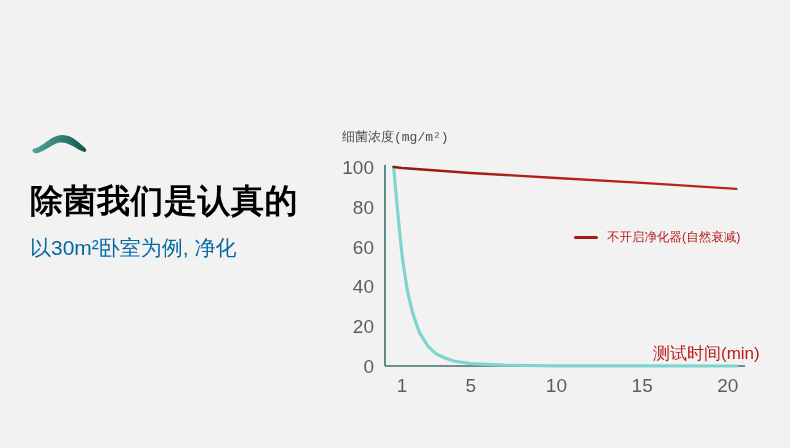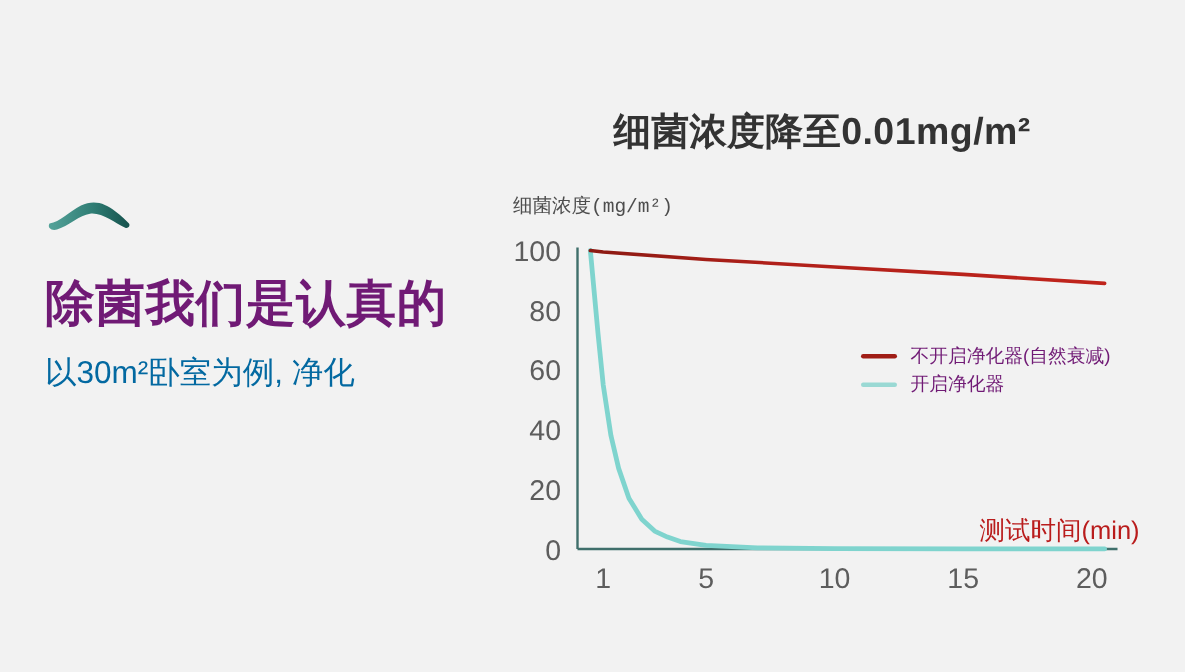--- a/index.html
+++ b/index.html
@@ -30,21 +30,21 @@
     width: 320px;
   }
   .brand-mark {
     width: 64px;
     height: 30px;
     margin-bottom: 18px;
   }
   .promo-heading {
     font-size: 33px;
     font-weight: bold;
-    color: #701a75;
+    color: #000000;
     letter-spacing: 0.5px;
     line-height: 1.25;
     margin: 0 0 12px 0;
     white-space: nowrap;
   }
   .promo-sub {
     font-size: 21px;
     font-weight: normal;
     color: #0369a1;
     line-height: 1.42;
@@ -106,21 +106,21 @@
   }
   .legend-swatch {
     width: 24px;
     height: 3px;
     border-radius: 2px;
     margin-right: 9px;
     flex: none;
   }
   .legend-label {
     font-size: 12.5px;
-    color: #701a75;
+    color: #b91c1c;
     white-space: nowrap;
   }
 
   .plot-svg {
     position: absolute;
     left: 0;
     top: 0;
   }
 
   .tick-text {
@@ -144,21 +144,20 @@
         </linearGradient>
       </defs>
       <path d="M3 21 C 10 20, 16 13, 24 9 C 32 5, 40 7, 47 13 C 51 16, 54 19, 56 21 C 57 22.5, 55.5 24.5, 53.5 23.8 C 46 20.5, 38 13.5, 30 14.5 C 23 15.4, 16 22.5, 8 25 C 4.5 26, 1.3 24, 3 21 Z" fill="url(#swooshGrad)"></path>
     </svg>
     <div class="promo-heading">除菌我们是认真的</div>
     <div class="promo-sub">
       <span>以30m²卧室为例, 净化</span>
     </div>
   </div>
 
-  <div class="chart-title">细菌浓度降至0.01mg/m²</div>
 
   <div class="chart-wrap">
 
     <div class="y-axis-title">细菌浓度(mg/m²)</div>
     <div class="x-axis-title">测试时间(min)</div>
 
     <svg class="plot-svg" width="450" height="280" viewBox="0 0 450 280">
       <g id="chart-render">
           <line x1="55" y1="45" x2="55" y2="246" stroke="#3f6f6b" stroke-width="1.6"></line>
           <line x1="55" y1="246" x2="415" y2="246" stroke="#3f6f6b" stroke-width="1.6"></line>
@@ -183,21 +182,17 @@
           </defs>
           <path d="M63.57,47.00 L72.14,48.00 L140.71,52.97 L226.43,57.95 L312.14,62.92 L406.43,68.89" fill="none" stroke="url(#redGrad)" stroke-width="2.4" stroke-linecap="round" stroke-linejoin="round"></path>
         </g>
     </svg>
 
     <div class="legend">
       <div class="legend-row">
         <span class="legend-swatch" style="background:#a01d16"></span>
         <span class="legend-label">不开启净化器(自然衰减)</span>
       </div>
-      <div class="legend-row">
-        <span class="legend-swatch" style="background:#9ad9d4"></span>
-        <span class="legend-label">开启净化器</span>
-      </div>
     </div>
 
   </div>
 
 </div>
 
 </body></html>

